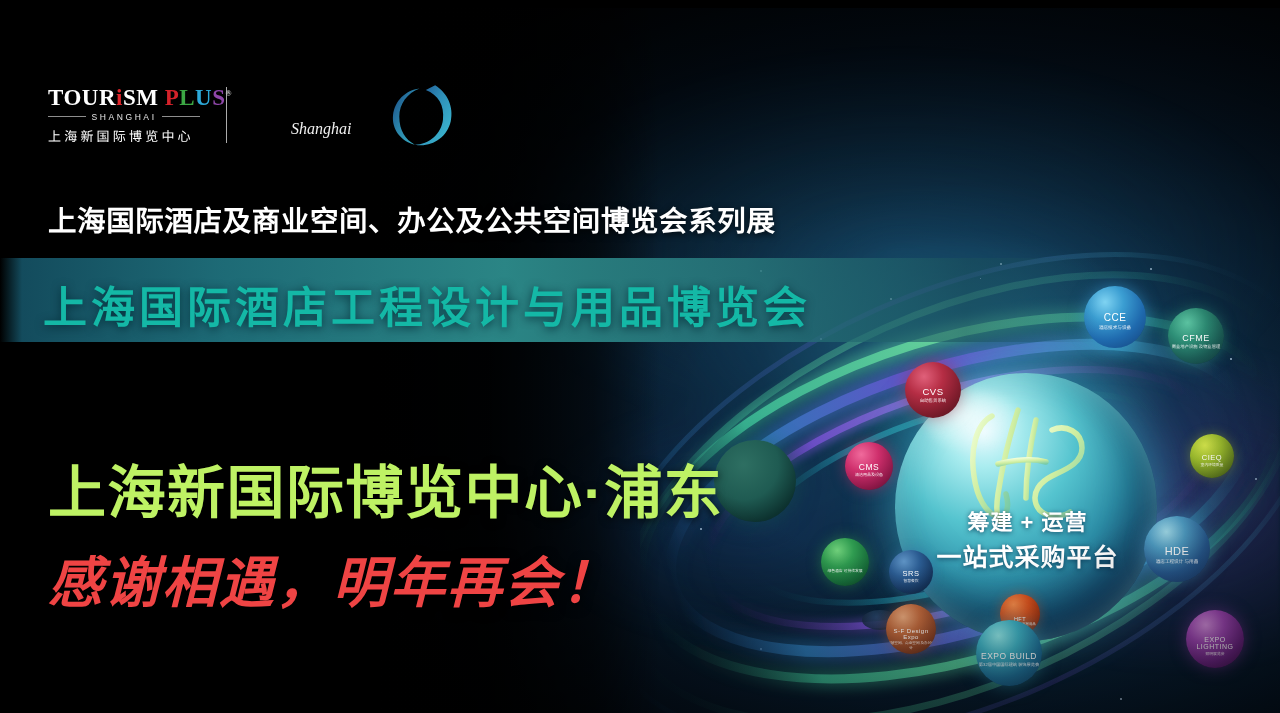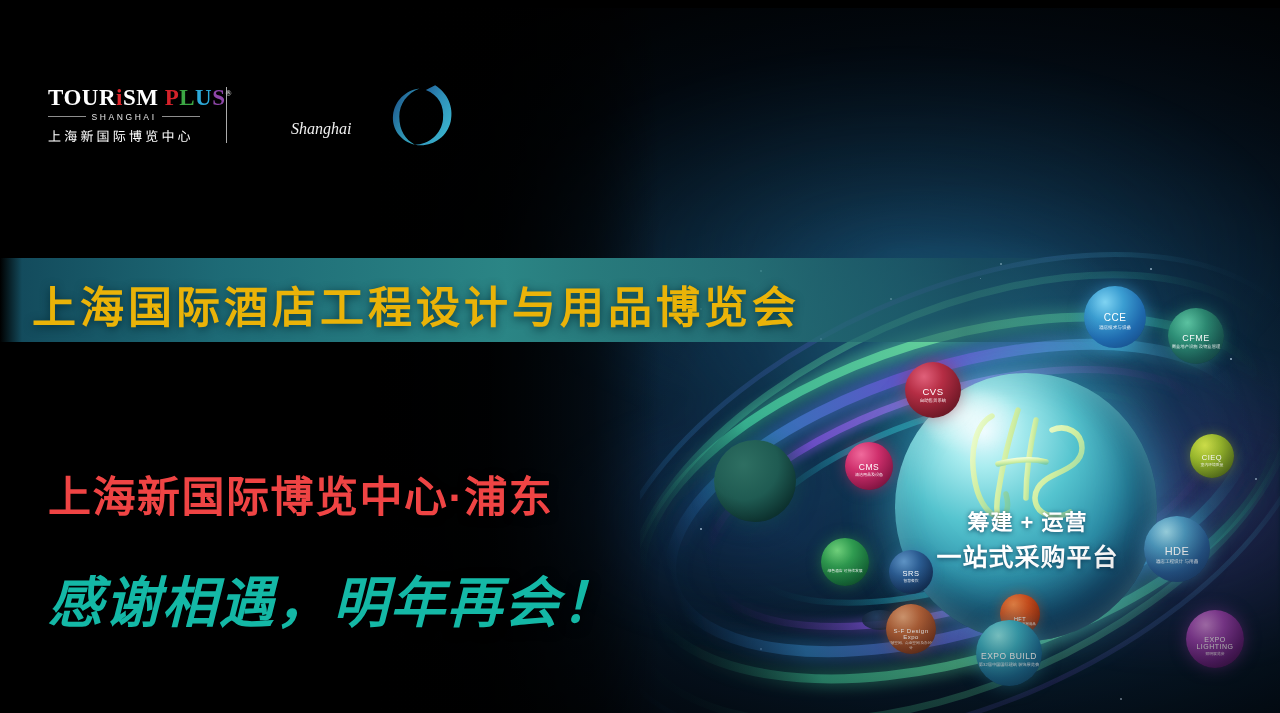--- a/index.html
+++ b/index.html
@@ -178,33 +178,33 @@
 
   .teal-bar{position:absolute;left:0;top:250px;width:1098px;height:84px;
      background:linear-gradient(to right,
         rgba(17,72,96,.0) 0%,
         rgba(22,86,106,.88) 2%,
         rgba(31,112,124,.95) 20%,
         rgba(45,140,140,.95) 46%,
         rgba(40,120,124,.85) 68%,
         rgba(26,80,92,.55) 88%,
         rgba(12,38,50,0) 100%);}
-  .teal-bar-title{position:absolute;left:32px;top:264px;font-size:44px;font-weight:bold;
-     color:#eab308;letter-spacing:4px;white-space:nowrap;
+  .teal-bar-title{position:absolute;left:43px;top:264px;font-size:44px;font-weight:bold;
+     color:#14b8a6;letter-spacing:4px;white-space:nowrap;
      text-shadow:0 2px 10px rgba(0,40,50,.85);}
 
   .date-line{position:absolute;left:48px;top:368px;font-size:45px;font-weight:bold;
      color:#f5c council;color:#f3c34e;letter-spacing:.5px;white-space:nowrap;
      text-shadow:0 2px 8px rgba(0,0,0,.85);}
-  .venue-line{position:absolute;left:48px;top:454px;font-size:43px;font-weight:bold;
-     color:#ef4444;letter-spacing:1.5px;white-space:nowrap;
+  .venue-line{position:absolute;left:48px;top:438px;font-size:58px;font-weight:bold;
+     color:#bef264;letter-spacing:1.5px;white-space:nowrap;
      text-shadow:0 2px 8px rgba(0,0,0,.85);}
 
-  .slogan{position:absolute;left:48px;top:550px;font-size:55px;font-weight:bold;
-     font-style:italic;color:#14b8a6;letter-spacing:2px;white-space:nowrap;
+  .slogan{position:absolute;left:48px;top:530px;font-size:55px;font-weight:bold;
+     font-style:italic;color:#ef4444;letter-spacing:2px;white-space:nowrap;
      text-shadow:0 3px 12px rgba(0,0,0,.9);}
 </style>
 </head>
 <body>
 
 <div id="poster">
 
   <div class="bg-base"></div>
   <div class="bg-nebula"></div>
 
@@ -389,20 +389,21 @@
             <stop offset="100%" stop-color="#3fc1d6"></stop>
           </linearGradient>
         </defs>
         <path d="M72 12 C88 22 96 40 92 58 C87 80 66 92 46 88 C64 88 80 74 82 56 C84 38 76 24 60 18 Z" fill="url(#sw)"></path>
         <path d="M46 88 C28 84 16 68 18 50 C20 32 34 18 52 16 C36 22 26 36 26 52 C26 70 34 82 46 88 Z" fill="url(#sw)" opacity=".92"></path>
       </svg>
       <div class="hsp-line2">Shanghai</div>
     </div>
   </div>
 
+  <div class="series-line">上海国际酒店及商业空间、办公及公共空间博览会系列展</div>
 
   <div class="teal-bar"></div>
   <div class="teal-bar-title">上海国际酒店工程设计与用品博览会</div>
 
   <div class="venue-line">上海新国际博览中心·浦东</div>
 
   <div class="slogan">感谢相遇，明年再会！</div>
 
 </div>
 

